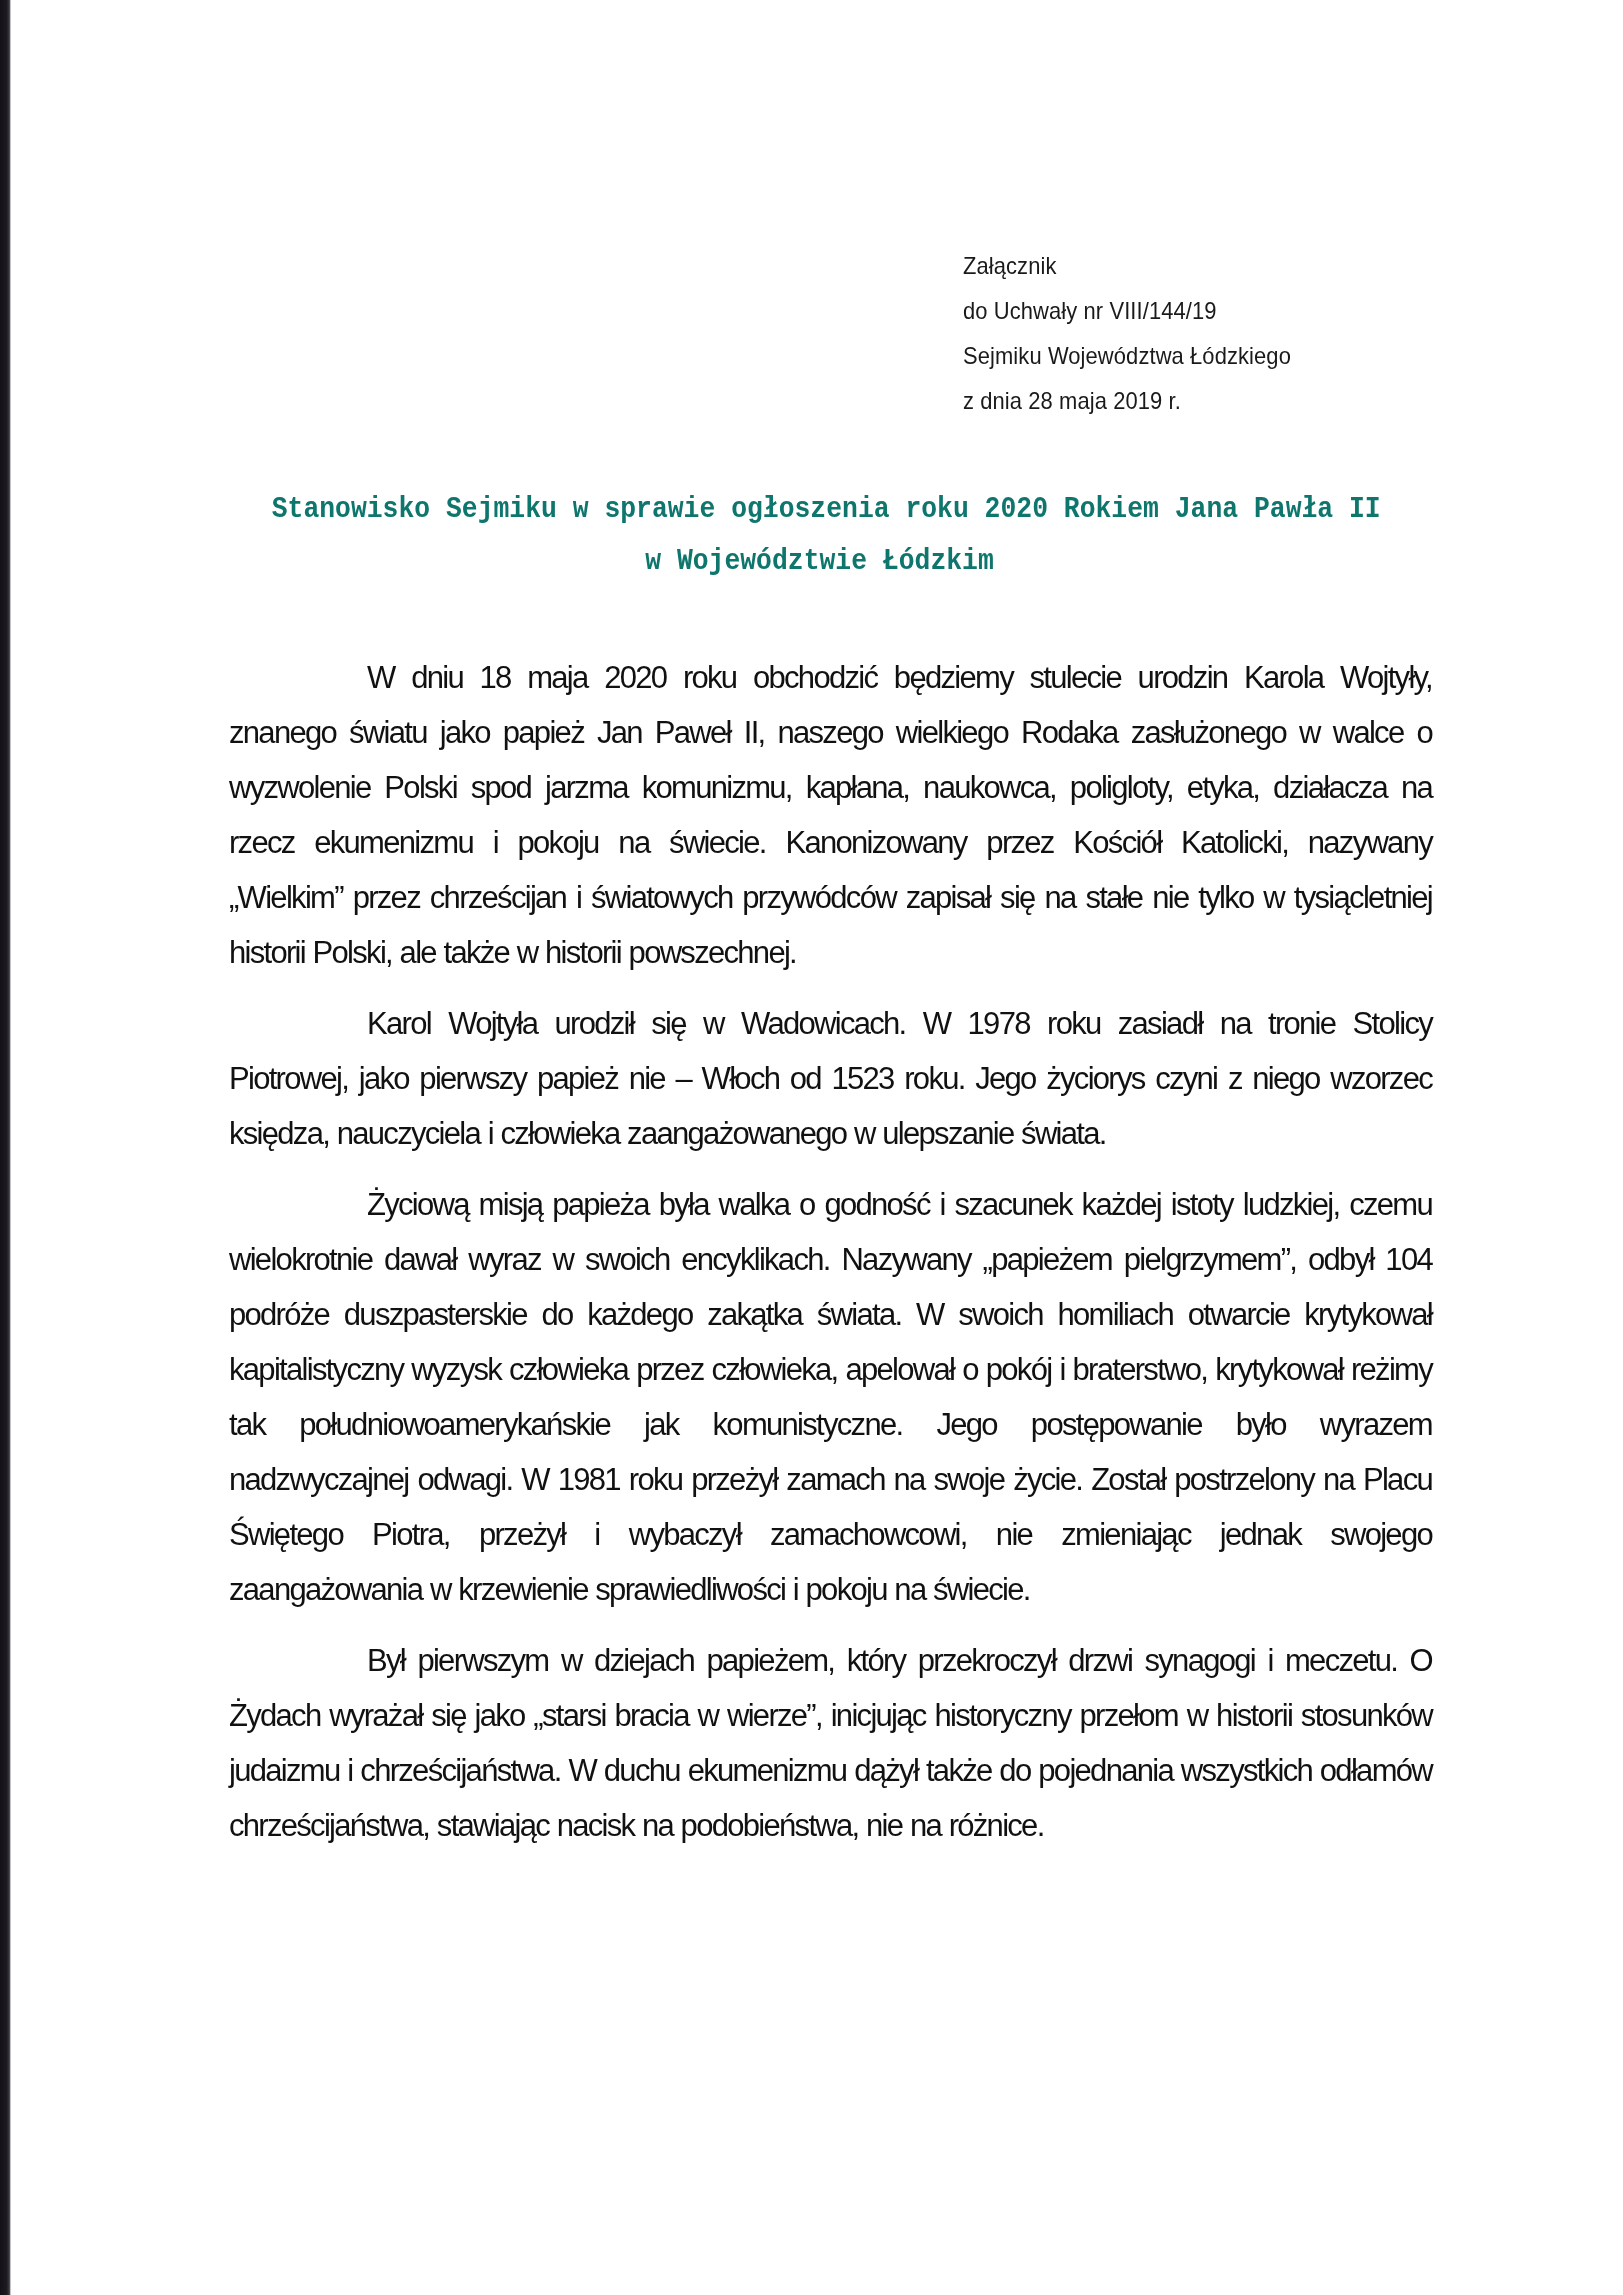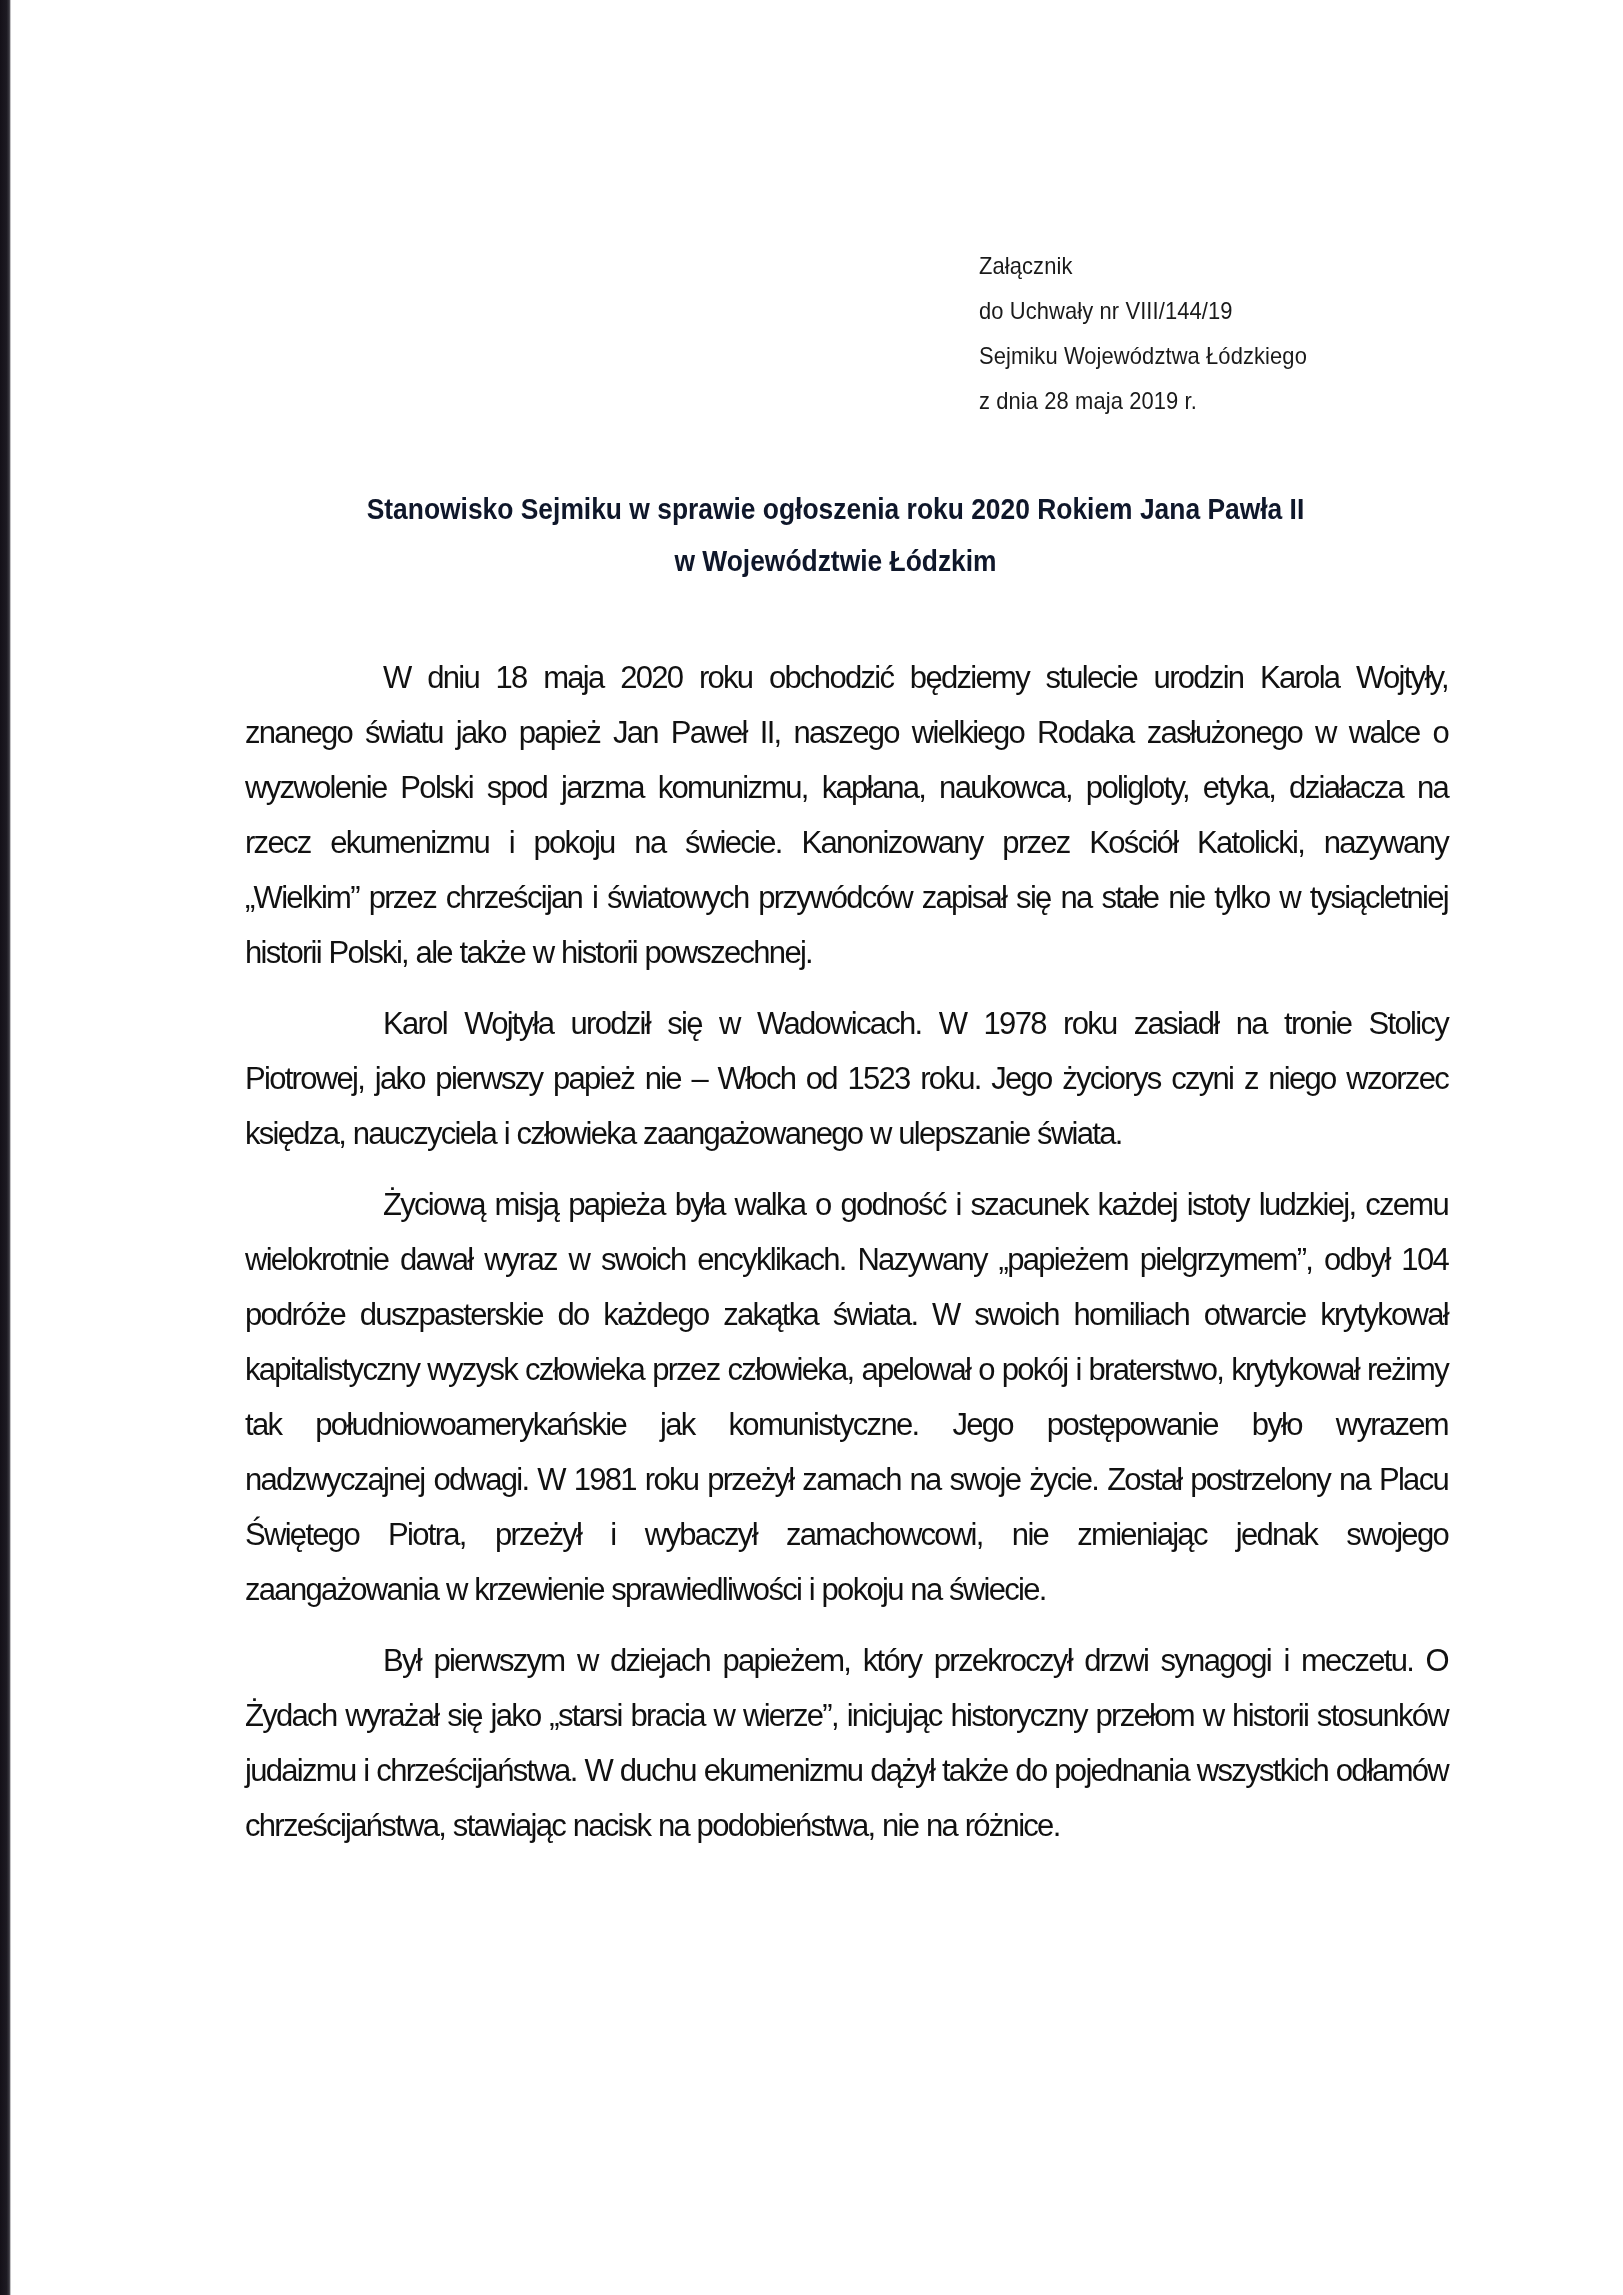--- a/index.html
+++ b/index.html
@@ -18,21 +18,21 @@
   .scan-edge {
     position: absolute;
     left: 0;
     top: 0;
     width: 10.5px;
     height: 2295px;
     background: linear-gradient(to right, #141018 0%, #1d1a22 60%, #3a3840 85%, rgba(255,255,255,0) 100%);
   }
   .page {
     position: absolute;
-    left: 16px;
+    left: 0;
     top: 0;
     width: 1448px;
     height: 2295px;
   }
   .annex {
     position: absolute;
     left: 963px;
     top: 244px;
     font-size: 23.6px;
     line-height: 45px;
@@ -46,21 +46,22 @@
   }
   .title {
     position: absolute;
     left: 197px;
     width: 1245px;
     top: 483px;
     text-align: center;
     font-weight: bold;
     font-size: 30px;
     line-height: 52px;
-    color: #0f172a;
+    color: #0f766e;
+    font-family: Liberation Mono, monospace;
   }
   .title div {
     white-space: nowrap;
     transform: scaleX(0.88);
     transform-origin: center center;
   }
   .body-text {
     position: absolute;
     left: 213px;
     top: 634px;

